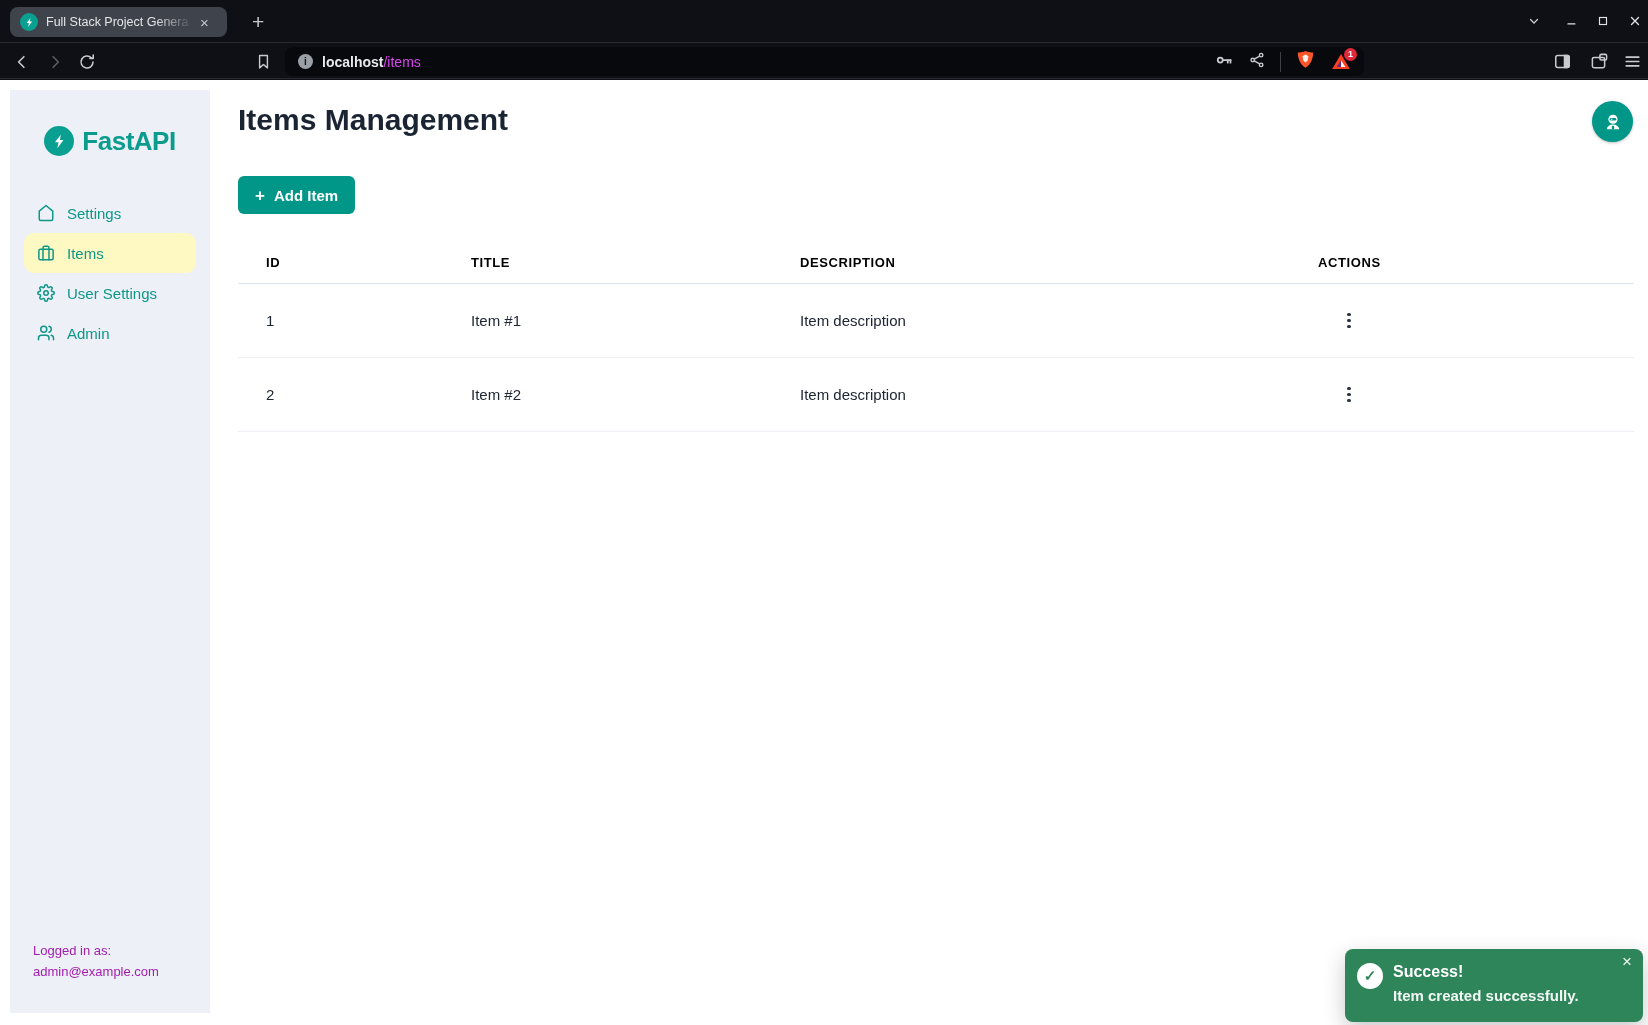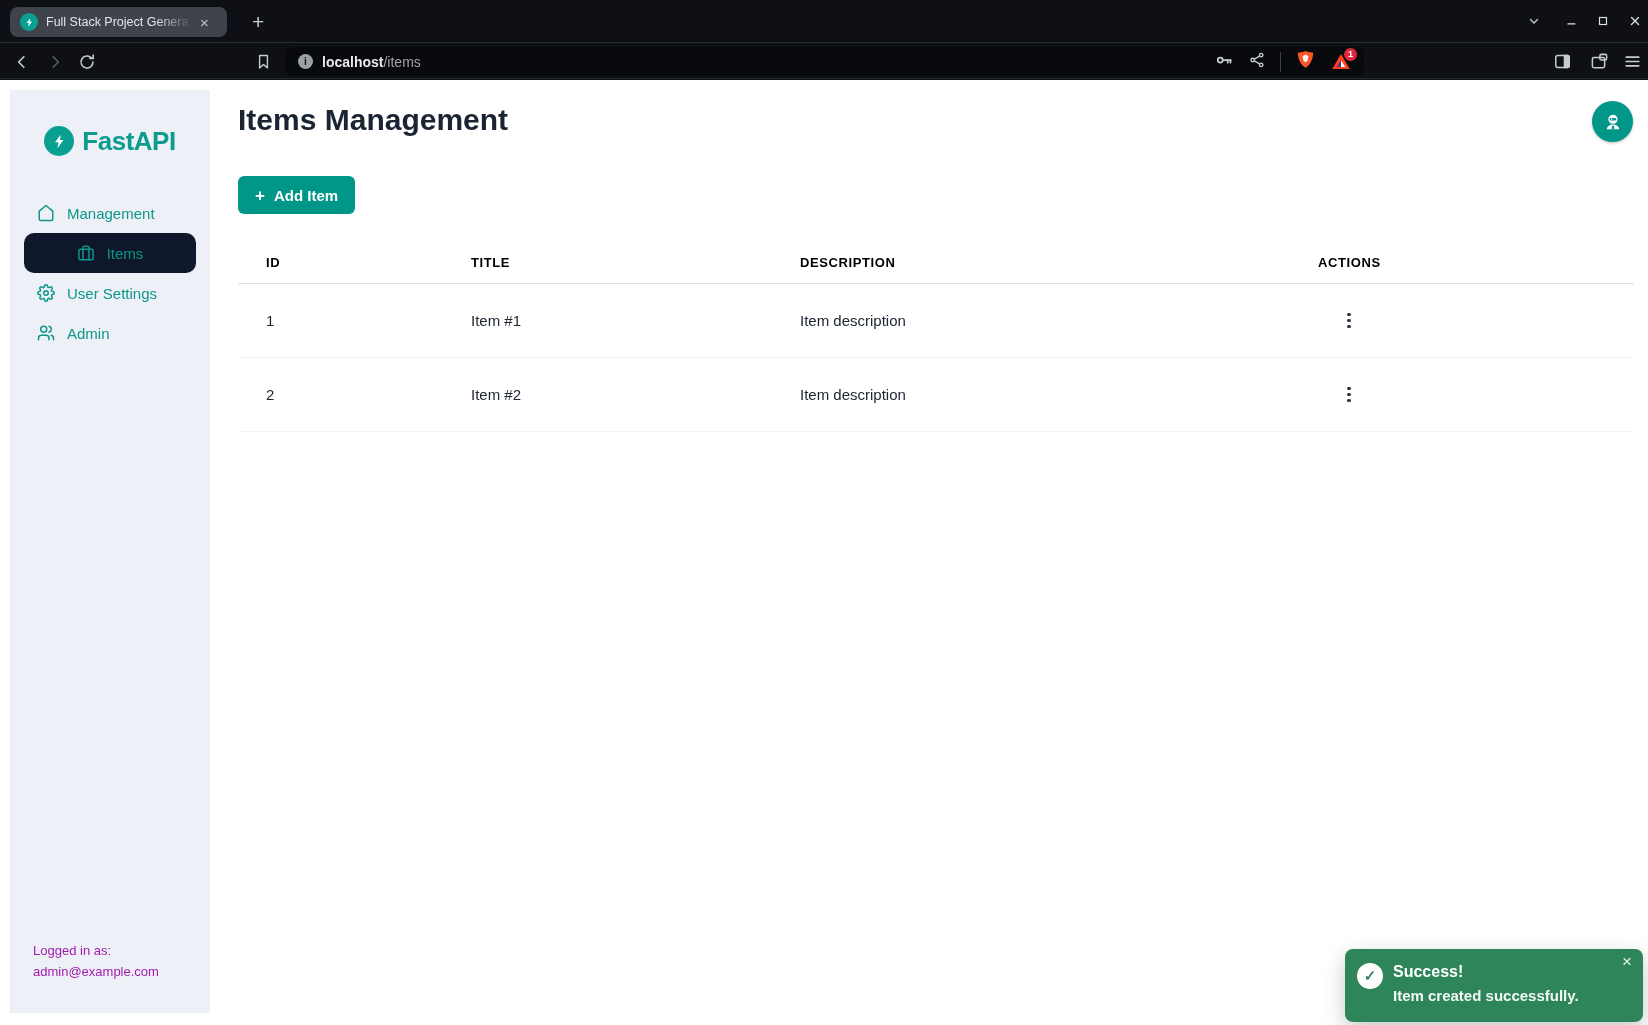--- a/index.html
+++ b/index.html
@@ -21,41 +21,41 @@
   .wctl { position:absolute; top:8px; height:26px; display:flex; align-items:center; justify-content:center; width:26px; }
   .toolbar { position:absolute; top:44px; left:0; right:0; height:35px; border-bottom:1px solid #262a31; }
   .tbicon { position:absolute; top:0; height:35px; display:flex; align-items:center; justify-content:center; width:30px; }
   .urlbar { position:absolute; left:285px; top:3px; width:1079px; height:29px; background:#07090c;
             border-radius:8px; display:flex; align-items:center; }
   .siteinfo { width:15px; height:15px; border-radius:50%; background:#9aa0a6; color:#14161a;
               font-size:10px; font-weight:bold; display:flex; align-items:center; justify-content:center;
               margin-left:13px; }
   .url { font-size:14px; margin-left:9px; }
   .url .host { color:#e8eaed; font-weight:bold; }
-  .url .path { color:#a3a3a3;margin-top:20px; }
+  .url .path { color:#d946ef;margin-top:20px; }
   .urlicons { position:absolute; right:0; top:0; height:29px; display:flex; align-items:center; gap:14px; padding-right:12px; }
   .vdiv { width:1px; height:20px; background:#3c4148; }
   .batwrap { position:relative; width:22px; height:22px; }
   .badge { position:absolute; top:-3px; right:-5px; min-width:13px; height:13px; border-radius:7px;
            background:#e0283c; color:#fff; font-size:9px; font-weight:bold; display:flex;
            align-items:center; justify-content:center; padding:0 3px; }
 
   
   .page { position:absolute; top:80px; left:0; width:1648px; height:945px; background:#ffffff; }
 
   .sidebar { position:absolute; left:10px; top:10px; width:200px; height:923px;
              background:#edf1f7; border-radius:0; }
   .logo { margin-top:34px; height:34px; display:flex; align-items:center; justify-content:center; gap:8px; }
   .logo-circle { width:30px; height:30px; border-radius:50%; background:#0aa091;
                  display:flex; align-items:center; justify-content:center; }
   .logo-text { font-size:26px; font-weight:bold; color:#0c9c8e; letter-spacing:-0.5px; }
   .nav { margin-top:35px; }
   .nav-item { height:40px; margin:0 14px; border-radius:10px; display:flex; align-items:center;
               gap:12px; padding:0 13px; color:#0e9688; font-size:15px; cursor:default; }
-  .nav-item.active { background:#0f172a;justify-content:center; }
+  .nav-item.active { background:#fef9c3; }
   .nav-item svg { flex:0 0 18px; }
   .side-footer { position:absolute; left:23px; bottom:30px; color:#a21caf; font-size:13px; line-height:1.6; }
 
   .main { position:absolute; left:238px; top:0; width:1396px; }
   h1.page-title { margin-top:22px; font-size:30px; line-height:36px; font-weight:bold; color:#1a2433; }
   .add-btn { margin-top:38px; height:38px; display:inline-flex; align-items:center; gap:9px;
              background:#009688; color:#fff; border:none; border-radius:6px; padding:0 17px;
              font-family:inherit; font-size:15px; font-weight:bold; cursor:pointer; }
   .add-btn .plus { font-size:17px; font-weight:bold; line-height:1; }
 
@@ -219,21 +219,21 @@
           </svg>
       </span>
       <span class="logo-text">FastAPI</span>
     </div>
 
     <div class="nav">
       <div class="nav-item">
         <svg width="18" height="18" viewBox="0 0 24 24" fill="none" stroke="currentColor" stroke-width="2" stroke-linecap="round" stroke-linejoin="round">
             <path d="m3 9.5 9-7.5 9 7.5V20a2 2 0 0 1-2 2H5a2 2 0 0 1-2-2z"></path>
           </svg>
-        <span>Management</span>
+        <span>Settings</span>
       </div>
       <div class="nav-item active">
         <svg width="18" height="18" viewBox="0 0 24 24" fill="none" stroke="currentColor" stroke-width="2" stroke-linecap="round" stroke-linejoin="round">
             <rect x="2.5" y="7" width="19" height="14" rx="2"></rect>
             <path d="M16 21V5a2 2 0 0 0-2-2h-4a2 2 0 0 0-2 2v16"></path>
           </svg>
         <span>Items</span>
       </div>
       <div class="nav-item">
         <svg width="18" height="18" viewBox="0 0 24 24" fill="none" stroke="currentColor" stroke-width="2" stroke-linecap="round" stroke-linejoin="round">

